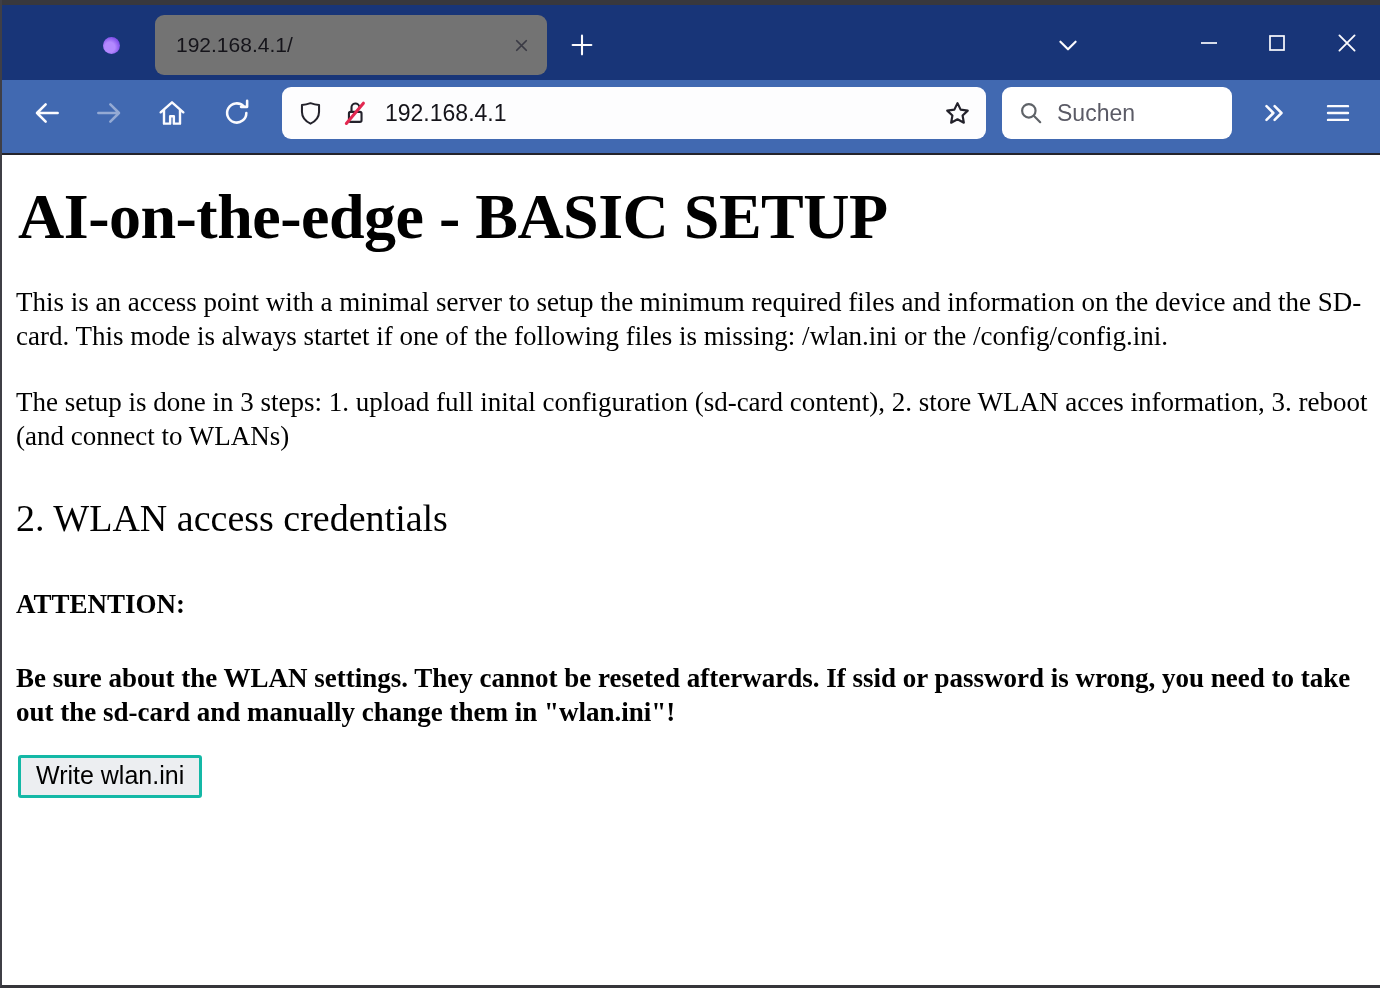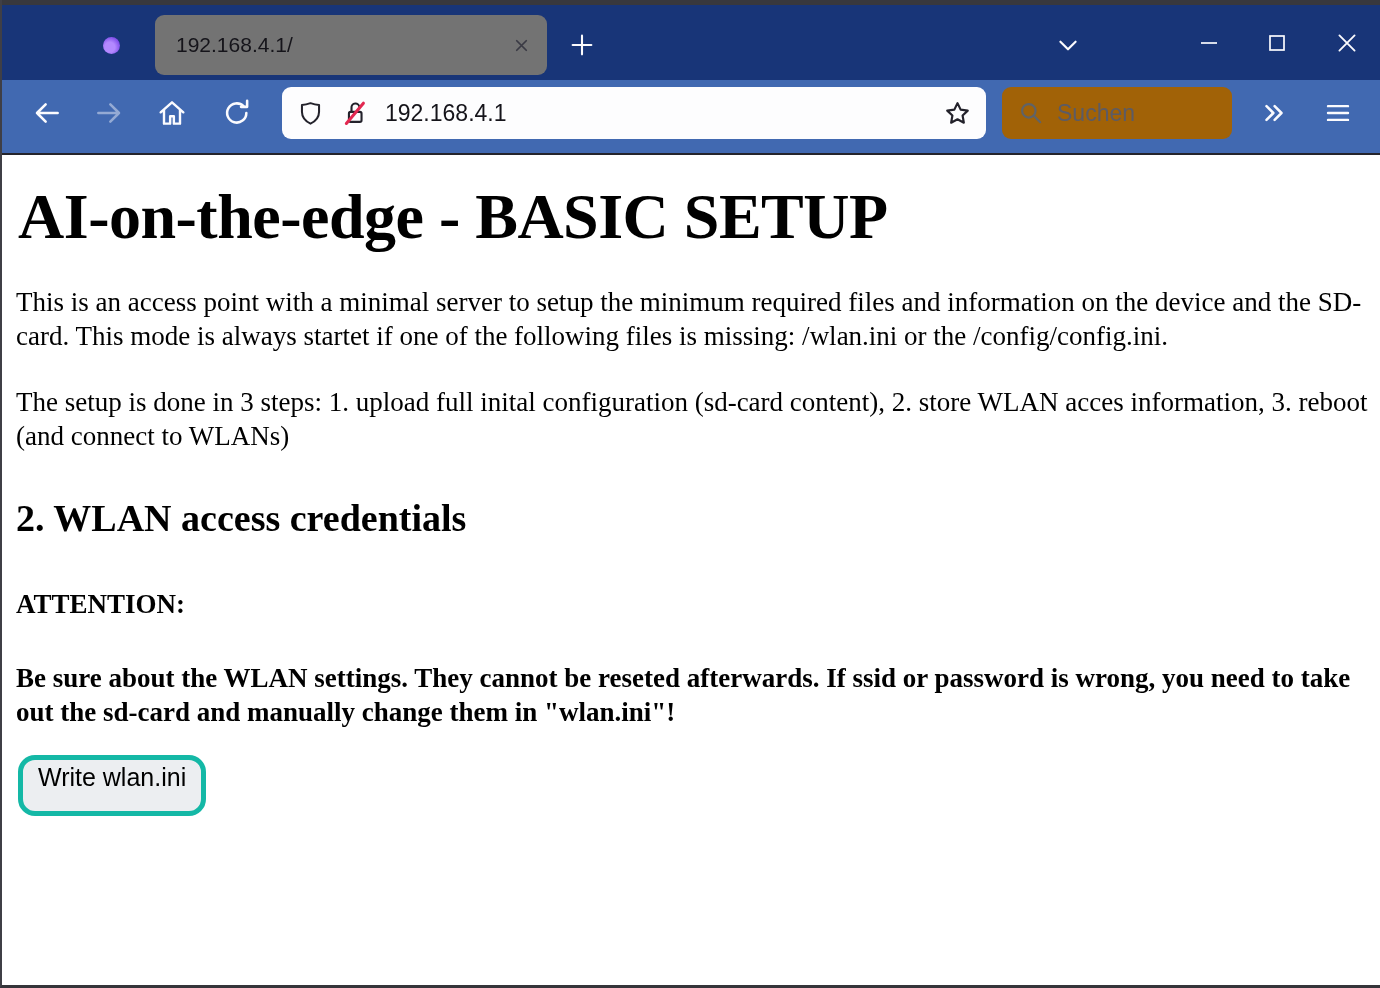--- a/index.html
+++ b/index.html
@@ -25,43 +25,43 @@
   .winbtn { position:absolute; top:8px; width:46px; height:60px; }
   .winbtn.min { left:1184px; } .winbtn.max { left:1252px; } .winbtn.close { left:1322px; }
 
   
   .toolbar { position:relative; height:75px; background:#4169b1; border-bottom:2px solid #24242b; }
   .navbtn { position:absolute; top:13px; width:40px; height:40px; color:#fbfbfe; }
   .navbtn.disabled { color:rgba(251,251,254,0.45); }
   .urlbar { position:absolute; left:280px; top:7px; width:704px; height:52px; background:#fdfdfe; border-radius:9px;
             display:flex; align-items:center; padding:0 14px 0 15px; }
   .urlbar-text { font-size:23px; color:#15141a; margin-left:16px; flex:1; }
-  .searchbar { position:absolute; left:1000px; top:7px; width:230px; height:52px; background:#a16207; border-radius:9px;
+  .searchbar { position:absolute; left:1000px; top:7px; width:230px; height:52px; background:#ffffff; border-radius:9px;
             display:flex; align-items:center; padding:0 10px 0 16px; }
   .search-input { border:none; outline:none; background:transparent; font-size:23px; color:#15141a; width:160px; margin-left:13px;
             font-family:"Liberation Sans", sans-serif; }
   .search-input::placeholder { color:#5b5b66; opacity:1; }
   .dark-ico { color:#23222b; }
   .gray-ico { color:#5f6368; }
 
   
   .content { padding:0 8px 0 14px; font-family:"Liberation Serif", serif; color:#000; }
   .content h1 { font-size:64px; line-height:1.12; font-weight:bold; margin:26px 0 24px 2px; letter-spacing:-0.5px; }
   .content p { font-size:27px; line-height:34px; margin:32px 0; }
-  .content h2 { font-size:38px; line-height:46px; font-weight:bold; margin:42px 0 7px 0; }
+  .content h2 { font-size:38px; line-height:46px; font-weight:normal; margin:42px 0 7px 0; }
   .wlan-table { border-collapse:separate; border-spacing:4px 9px; margin:22px 0 0 2px; }
   .wlan-table td { font-size:27px; vertical-align:middle; }
   .td-label { width:210px; }
   .td-input { width:262px; }
   .wlan-input { width:250px; height:35px; font-size:22px; padding:3px 8px; border:1px solid #9b9ba3; border-radius:4px;
                 background:#fff; font-family:"Liberation Sans", sans-serif; outline:none; }
   .attention { font-weight:bold; margin-top:46px !important; }
   .warning { font-weight:bold; margin-top:40px !important; margin-bottom:0 !important; }
   .write-btn { margin:26px 0 0 2px; font-family:"Liberation Sans", sans-serif; font-size:25px; color:#000;
-               background:#eceef1; border:5px solid #14b8a6; border-radius:17px; padding:3px 15px 19px; cursor:pointer; }
+               background:#eceef1; border:3px solid #14b8a6; border-radius:3px; padding:3px 15px 5px; cursor:pointer; }
   svg { display:block; }
 </style>
 </head>
 <body>
 
 <div class="window">
   <div class="top-strip"></div>
 
   <div class="titlebar">
     <div class="ff-view icon-btn">

